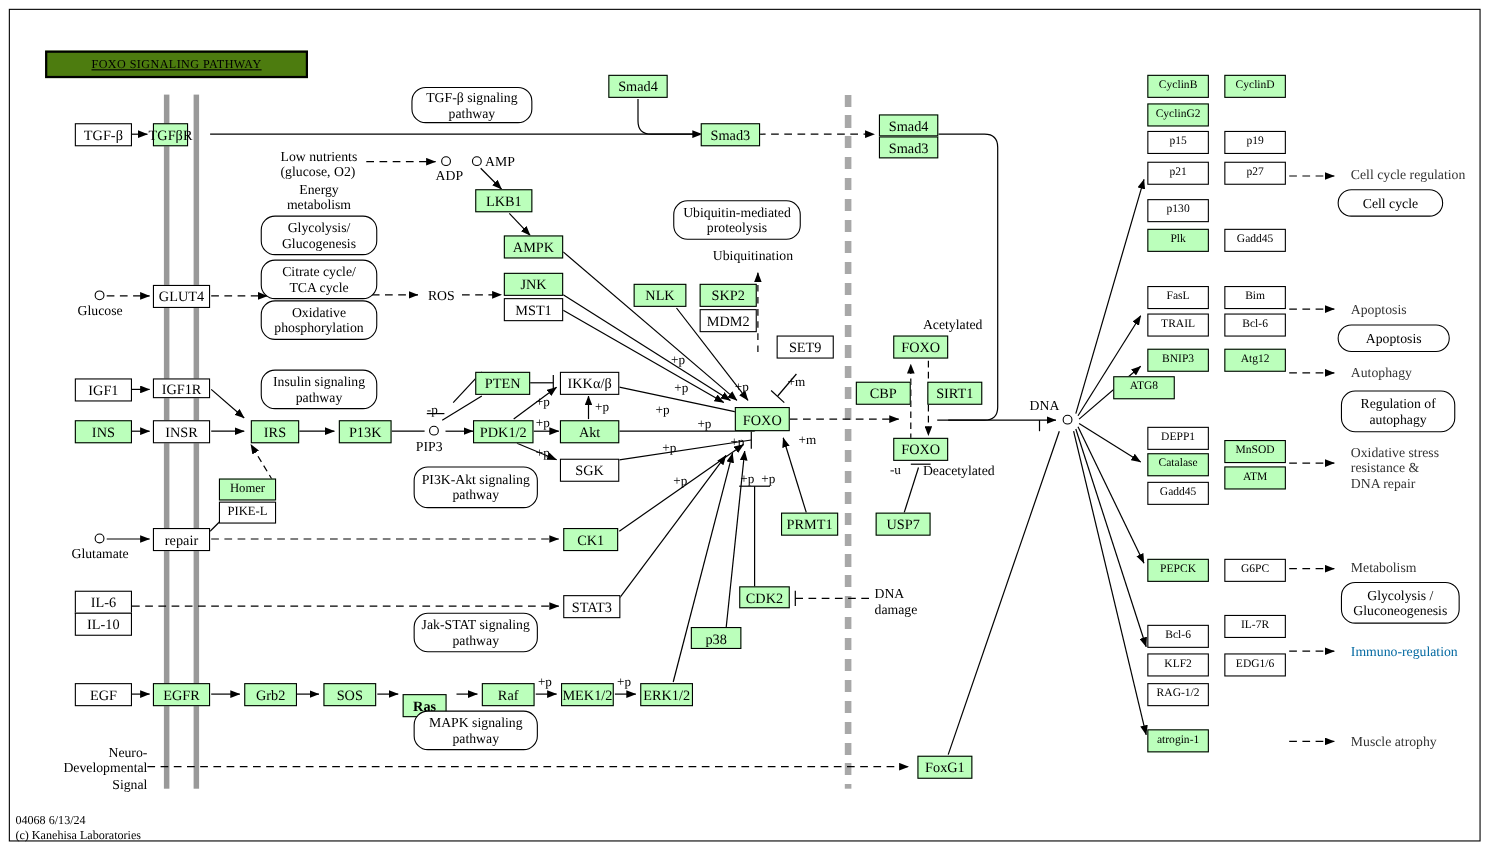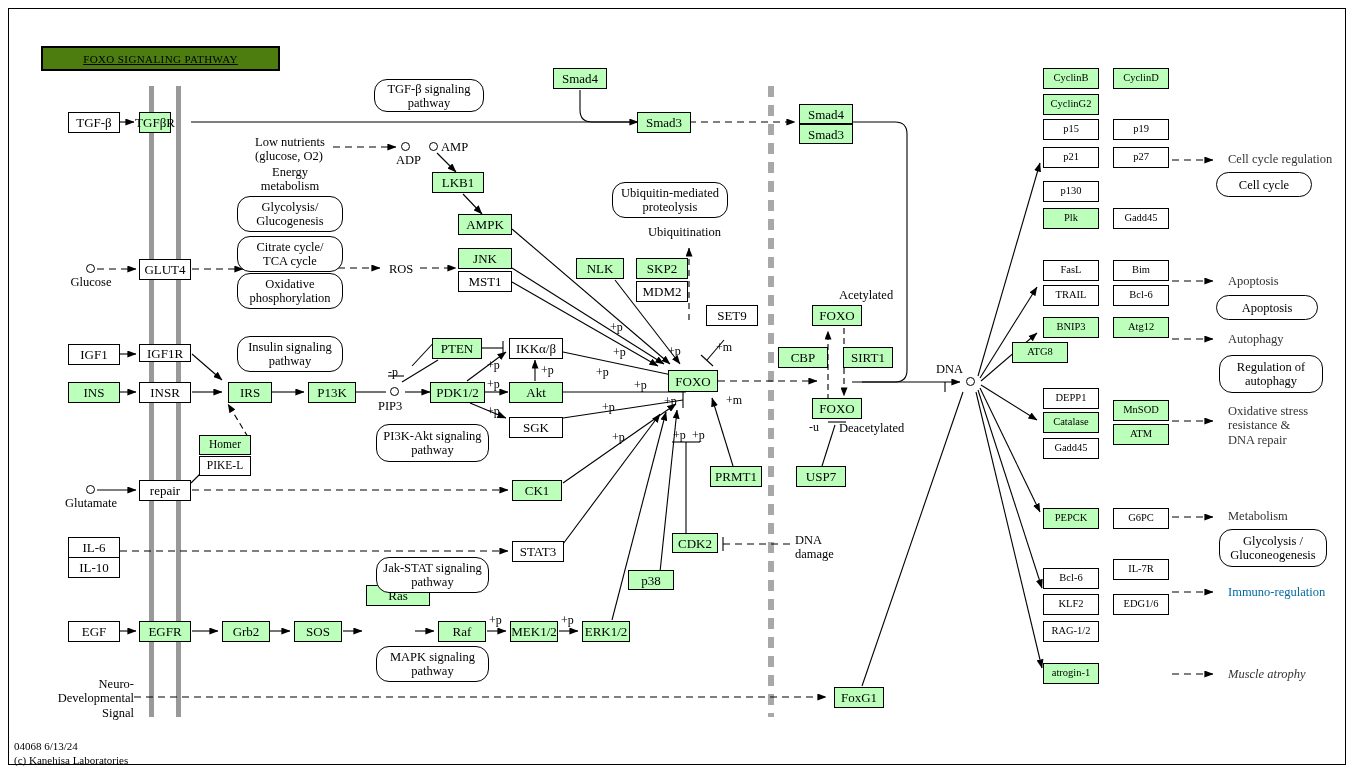--- a/index.html
+++ b/index.html
@@ -209,21 +209,21 @@
   <div class="node" style="left:86px;top:485px;"></div>
   <div class="lbl c" style="left:55px;top:496px;width:72px;">Glutamate</div>
 
   <div class="gbox" style="left:68px;top:537px;width:52px;height:21px;">IL-6</div>
   <div class="gbox" style="left:68px;top:557px;width:52px;height:21px;">IL-10</div>
 
   <div class="gbox" style="left:68px;top:621px;width:52px;height:21px;">EGF</div>
   <div class="gbox green" style="left:139px;top:621px;width:52px;height:21px;">EGFR</div>
   <div class="gbox green" style="left:222px;top:621px;width:48px;height:21px;">Grb2</div>
   <div class="gbox green" style="left:294px;top:621px;width:48px;height:21px;">SOS</div>
-  <div class="gbox green" style="left:366px;top:585px;width:64px;height:21px;">Ras</div>
+  <div class="gbox green" style="left:366px;top:631px;width:40px;height:21px;font-weight:bold;">Ras</div>
   <div class="gbox green" style="left:438px;top:621px;width:48px;height:21px;">Raf</div>
   <div class="gbox green" style="left:510px;top:621px;width:48px;height:21px;">MEK1/2</div>
   <div class="gbox green" style="left:582px;top:621px;width:48px;height:21px;">ERK1/2</div>
 
   <div class="rbox" style="left:374px;top:79px;width:110px;height:33px;" id="m0">TGF-β signaling<br>pathway</div>
   <div class="rbox" style="left:237px;top:196px;width:106px;height:36px;" id="m1">Glycolysis/<br>Glucogenesis</div>
   <div class="rbox" style="left:237px;top:236px;width:106px;height:36px;" id="m2">Citrate cycle/<br>TCA cycle</div>
   <div class="rbox" style="left:237px;top:273px;width:106px;height:36px;" id="m3">Oxidative<br>phosphorylation</div>
   <div class="rbox" style="left:237px;top:336px;width:106px;height:36px;" id="m4">Insulin signaling<br>pathway</div>
   <div class="rbox" style="left:376px;top:424px;width:113px;height:38px;" id="m5">PI3K-Akt signaling<br>pathway</div>
@@ -340,18 +340,18 @@
       <div class="gbox xsmall green" style="left: 1043px; top: 508px; width: 56px; height: 21px;">PEPCK</div>
       <div class="gbox xsmall" style="left: 1113px; top: 508px; width: 56px; height: 21px;">G6PC</div>
       <div class="lbl" style="left: 1228px; top: 509px; color: rgb(51, 51, 51);">Metabolism</div>
       <div class="gbox xsmall" style="left: 1043px; top: 568px; width: 56px; height: 21px;">Bcl-6</div>
       <div class="gbox xsmall" style="left: 1043px; top: 594px; width: 56px; height: 21px;">KLF2</div>
       <div class="gbox xsmall" style="left: 1043px; top: 621px; width: 56px; height: 21px;">RAG-1/2</div>
       <div class="gbox xsmall" style="left: 1113px; top: 559px; width: 56px; height: 21px;">IL-7R</div>
       <div class="gbox xsmall" style="left: 1113px; top: 594px; width: 56px; height: 21px;">EDG1/6</div>
       <div class="lbl" style="left: 1228px; top: 585px; color: #0369a1;">Immuno-regulation</div>
       <div class="gbox xsmall green" style="left: 1043px; top: 663px; width: 56px; height: 21px;">atrogin-1</div>
-      <div class="lbl" style="left: 1228px; top: 667px; color: rgb(51, 51, 51); font-style: italic;">Muscle atrophy</div>
+      <div class="lbl" style="left: 1228px; top: 667px; color: rgb(51, 51, 51);">Muscle atrophy</div>
     </div>
 
   <div class="footer">04068 6/13/24</div>
   <div class="footer" style="top:754px;">(c) Kanehisa Laboratories</div>
 </div>
 
 </body></html>

